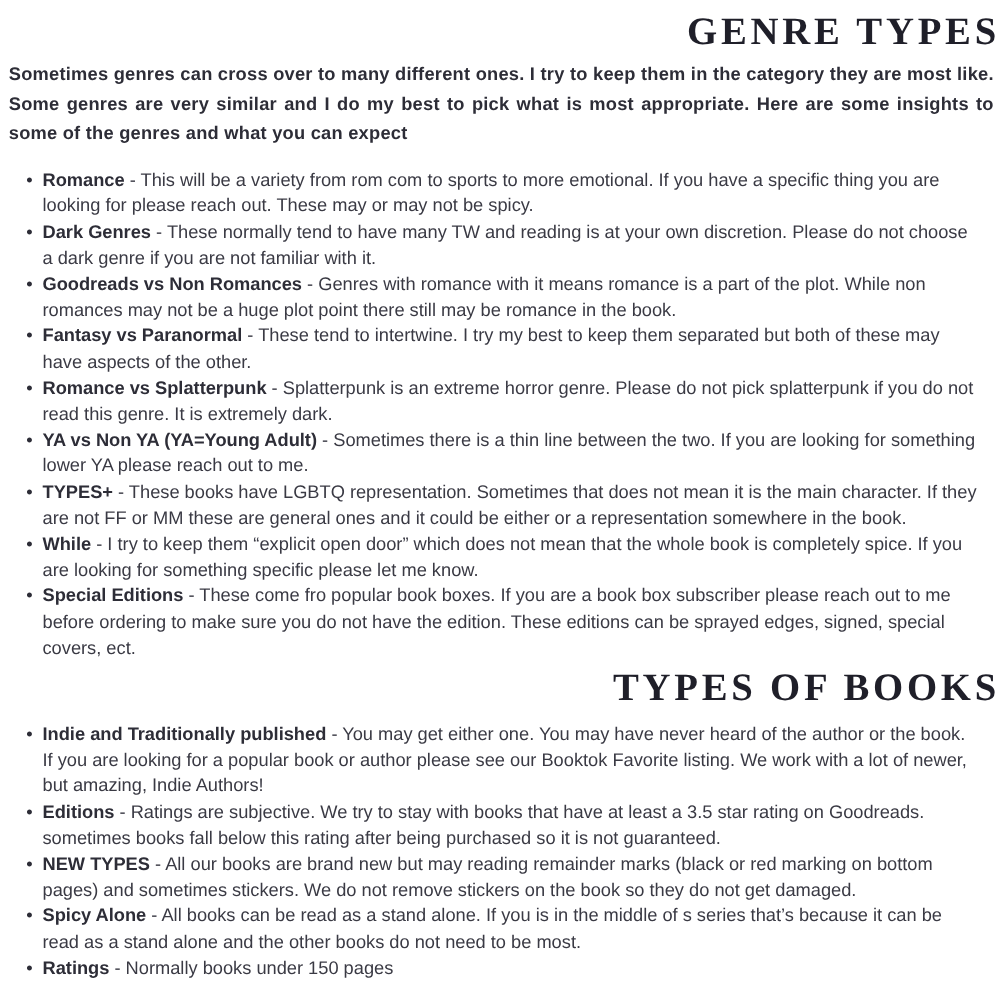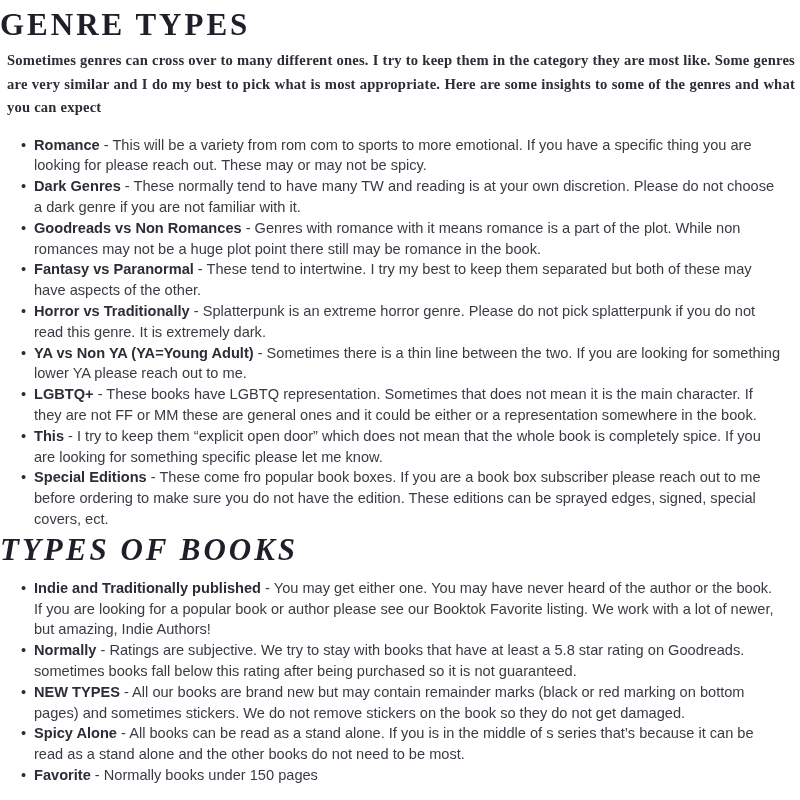--- a/index.html
+++ b/index.html
@@ -18,41 +18,39 @@
   .page {
     width: 800px;
     height: 800px;
     box-sizing: border-box;
   }
   .section-title {
     font-family: "Liberation Serif", "DejaVu Serif", serif;
     font-size: 31px;
     font-weight: 600;
     letter-spacing: 3px;
-    text-align: left;
+    text-align: right;
     color: #1f1f29;
     margin: 0;
     line-height: 1.1;
   }
   .title-genres {
     padding-top: 8px;
   }
   .title-books {
     padding-top: 3px;
-    font-style: italic;
   }
   .intro {
     font-weight: 700;
     font-size: 14.6px;
     line-height: 23.5px;
     letter-spacing: 0.2px;
     color: #2d2d37;
     margin: 7px 5px 0 7px;
     text-align: justify;
-    font-family: Liberation Serif, serif;
   }
   ul.bullet-list {
     list-style: none;
     margin: 0;
     padding: 0 16px 0 21px;
     font-size: 14.6px;
     line-height: 20.8px;
   }
   ul.bullet-list.genre-list {
     margin-top: 15px;
@@ -97,58 +95,58 @@
       <li>
         <span class="bullet">•</span>
         <span class="entry"><strong>Goodreads vs Non Romances</strong><span> - Genres with romance with it means romance is a part of the plot. While non romances may not be a huge plot point there still may be romance in the book.</span></span>
       </li>
       <li>
         <span class="bullet">•</span>
         <span class="entry"><strong>Fantasy vs Paranormal</strong><span> - These tend to intertwine. I try my best to keep them separated but both of these may have aspects of the other.</span></span>
       </li>
       <li>
         <span class="bullet">•</span>
-        <span class="entry"><strong>Horror vs Traditionally</strong><span> - Splatterpunk is an extreme horror genre. Please do not pick splatterpunk if you do not read this genre. It is extremely dark.</span></span>
+        <span class="entry"><strong>Romance vs Splatterpunk</strong><span> - Splatterpunk is an extreme horror genre. Please do not pick splatterpunk if you do not read this genre. It is extremely dark.</span></span>
       </li>
       <li>
         <span class="bullet">•</span>
         <span class="entry"><strong>YA vs Non YA (YA=Young Adult)</strong><span> - Sometimes there is a thin line between the two. If you are looking for something lower YA please reach out to me.</span></span>
       </li>
       <li>
         <span class="bullet">•</span>
-        <span class="entry"><strong>LGBTQ+</strong><span> - These books have LGBTQ representation. Sometimes that does not mean it is the main character. If they are not FF or MM these are general ones and it could be either or a representation somewhere in the book.</span></span>
+        <span class="entry"><strong>TYPES+</strong><span> - These books have LGBTQ representation. Sometimes that does not mean it is the main character. If they are not FF or MM these are general ones and it could be either or a representation somewhere in the book.</span></span>
       </li>
       <li>
         <span class="bullet">•</span>
-        <span class="entry"><strong>This</strong><span> - I try to keep them “explicit open door” which does not mean that the whole book is completely spice. If you are looking for something specific please let me know.</span></span>
+        <span class="entry"><strong>While</strong><span> - I try to keep them “explicit open door” which does not mean that the whole book is completely spice. If you are looking for something specific please let me know.</span></span>
       </li>
       <li>
         <span class="bullet">•</span>
         <span class="entry"><strong>Special Editions</strong><span> - These come fro popular book boxes. If you are a book box subscriber please reach out to me before ordering to make sure you do not have the edition. These editions can be sprayed edges, signed, special covers, ect.</span></span>
       </li>
     </ul>
 
   <h1 class="section-title title-books">TYPES OF BOOKS</h1>
 
   <ul class="bullet-list books-list" id="books-list">
       <li>
         <span class="bullet">•</span>
         <span class="entry"><strong>Indie and Traditionally published</strong><span> - You may get either one. You may have never heard of the author or the book. If you are looking for a popular book or author please see our Booktok Favorite listing. We work with a lot of newer, but amazing, Indie Authors!</span></span>
       </li>
       <li>
         <span class="bullet">•</span>
-        <span class="entry"><strong>Normally</strong><span> - Ratings are subjective. We try to stay with books that have at least a 5.8 star rating on Goodreads. sometimes books fall below this rating after being purchased so it is not guaranteed.</span></span>
+        <span class="entry"><strong>Editions</strong><span> - Ratings are subjective. We try to stay with books that have at least a 3.5 star rating on Goodreads. sometimes books fall below this rating after being purchased so it is not guaranteed.</span></span>
       </li>
       <li>
         <span class="bullet">•</span>
-        <span class="entry"><strong>NEW TYPES</strong><span> - All our books are brand new but may contain remainder marks (black or red marking on bottom pages) and sometimes stickers. We do not remove stickers on the book so they do not get damaged.</span></span>
+        <span class="entry"><strong>NEW TYPES</strong><span> - All our books are brand new but may reading remainder marks (black or red marking on bottom pages) and sometimes stickers. We do not remove stickers on the book so they do not get damaged.</span></span>
       </li>
       <li>
         <span class="bullet">•</span>
         <span class="entry"><strong>Spicy Alone</strong><span> - All books can be read as a stand alone. If you is in the middle of s series that’s because it can be read as a stand alone and the other books do not need to be most.</span></span>
       </li>
       <li>
         <span class="bullet">•</span>
-        <span class="entry"><strong>Favorite</strong><span> - Normally books under 150 pages</span></span>
+        <span class="entry"><strong>Ratings</strong><span> - Normally books under 150 pages</span></span>
       </li>
     </ul>
 
 </main>
 
 </body></html>

